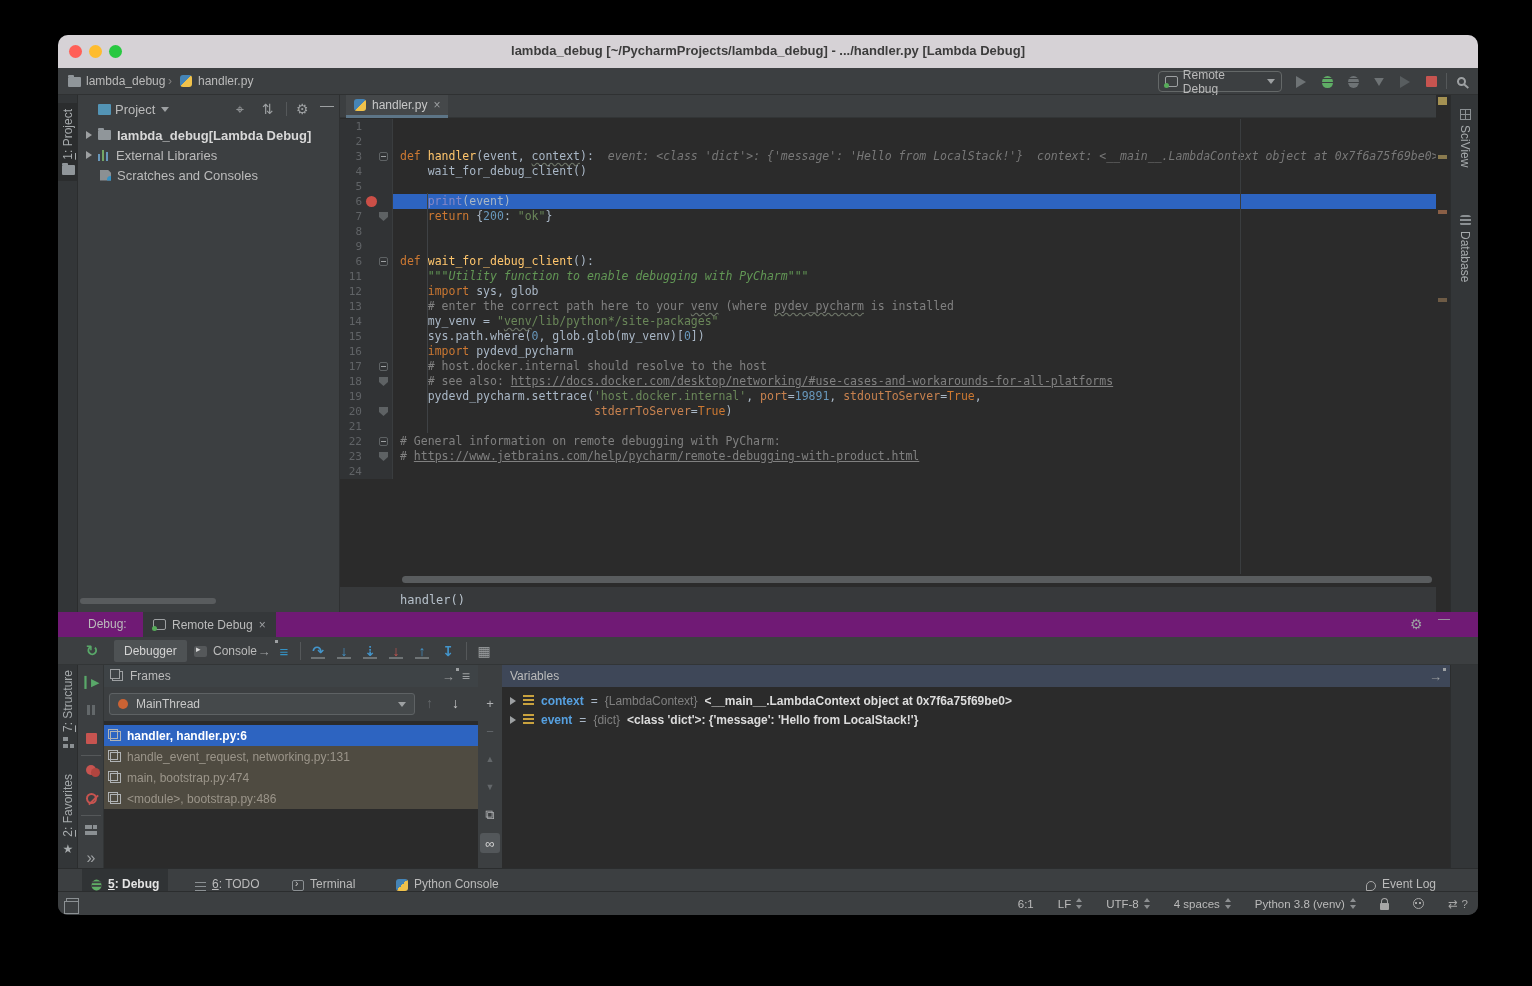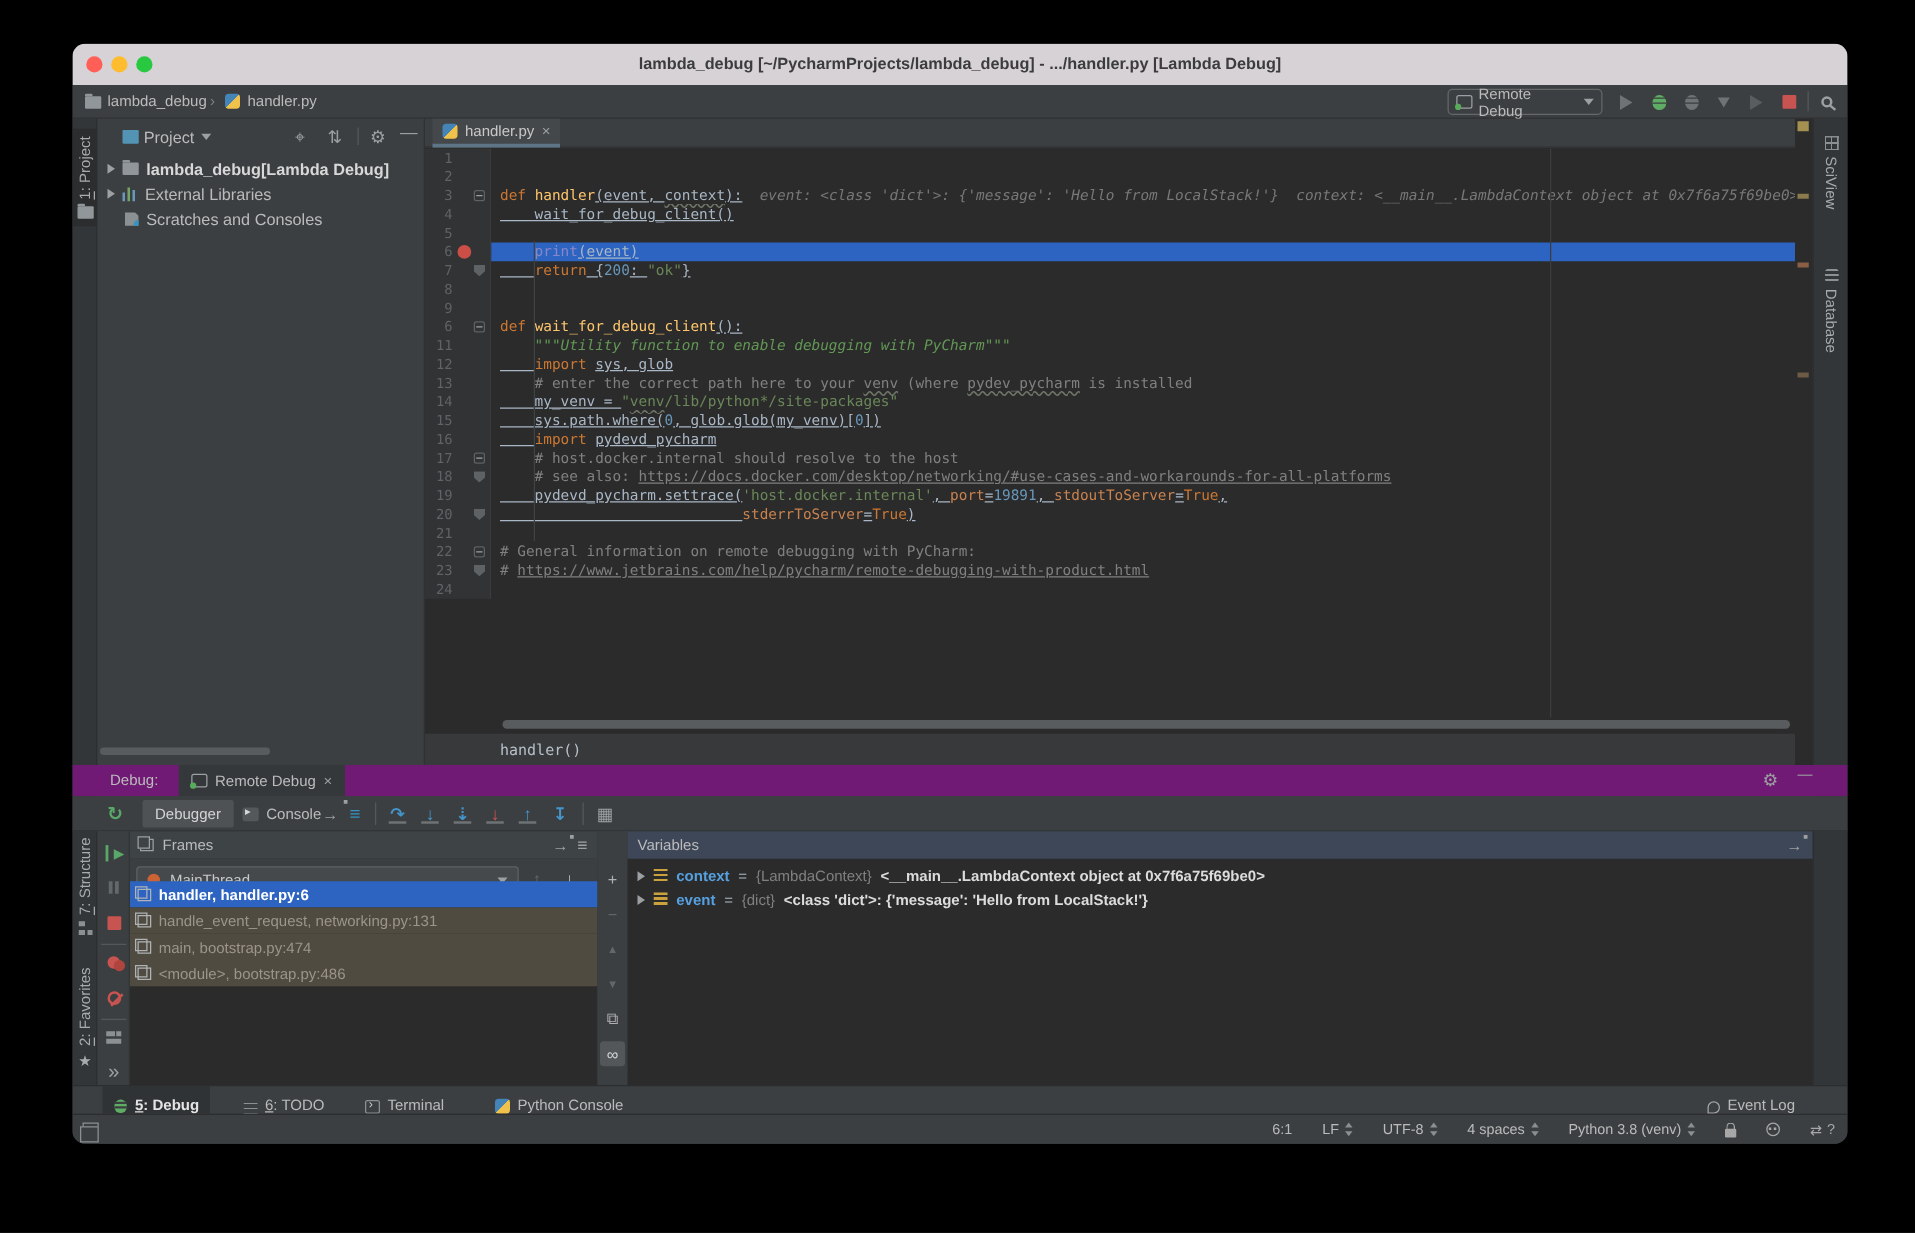--- a/index.html
+++ b/index.html
@@ -100,21 +100,21 @@
   .gut { flex:0 0 53px; position:relative; }
   .ln { position:absolute; left:0; width:22px; text-align:right; color:#606366; font-size:11px; }
   .bp { position:absolute; left:26px; top:2px; width:11px; height:11px; border-radius:50%; background:#cb4f47; }
   .fold { position:absolute; left:39px; top:3px; width:9px; height:9px; }
   .fopen { border:1px solid #5e6264; border-radius:2px; }
   .fopen::after { content:""; position:absolute; left:1px; right:1px; top:3px; height:1px; background:#9da0a2; }
   .fend { background:#5e6264; clip-path:polygon(0 0,100% 0,100% 55%,50% 100%,0 55%); }
   .ct { flex:1; padding-left:7px; color:#a9b7c6; }
   .cl.exec .ct { background:#2d64c1; }
   .kw{color:#cc7832;} .fn{color:#ffc66d;} .str{color:#6a8759;} .doc{color:#629755;font-style:italic;}
-  .num{color:#6897bb;} .com{color:#808080;} .bi{color:#8888c6;} .pl{color:#a9b7c6;text-decoration:underline;}
+  .num{color:#6897bb;} .com{color:#808080;} .bi{color:#8888c6;} .pl{color:#a9b7c6;}
   .na{color:#c8824f;} .hint{color:#787878;font-style:italic;}
   .lnk{text-decoration:underline;}
   .sq{text-decoration:underline; text-decoration-style:wavy; text-decoration-color:#6e7668; text-underline-offset:2px;}
   #indent-guide { left:369px; top:158px; width:1px; height:240px; background:#3f4245; }
   #margin-guide { left:1182px; top:84px; width:1px; height:455px; background:#3a3d3f; }
   #hscroll { left:344px; top:541px; width:1030px; height:7px; background:#595c5e; border-radius:4px; }
   #editor-breadcrumb { left:282px; top:552px; width:1096px; height:25px; background:#37393b;
     color:#b6c0ca; font-family:"DejaVu Sans Mono","Liberation Mono",monospace; font-size:12px;
     display:flex; align-items:center; padding-left:60px; }
 
@@ -163,21 +163,21 @@
     color:#bbb; font-size:12px; display:flex; align-items:center; padding:0 8px; gap:7px; }
   .frames-ico { width:11px; height:10px; border:1px solid #9da0a2; position:relative; }
   .frames-ico::before { content:""; position:absolute; left:-3px; top:-3px; width:8px; height:8px;
     border:1px solid #9da0a2; background:#3e4346; }
   #thread-row { position:absolute; top:22px; left:0; width:100%; height:34px; background:#3c3f41; }
   #thread-combo { position:absolute; left:5px; top:6px; width:306px; height:22px; background:#45494b;
     border:1px solid #5e6264; border-radius:3px; display:flex; align-items:center; gap:8px;
     padding:0 8px; color:#c8c8c8; font-size:12px; }
   .thread-dot { width:10px; height:10px; border-radius:50%; background:#cb6334; }
   .arrow-btn { position:absolute; top:8px; font-size:14px; }
-  #frame-list { position:absolute; top:40px; left:0; width:100%; }
+  #frame-list { position:absolute; top:60px; left:0; width:100%; }
   .frame-row { height:21px; display:flex; align-items:center; gap:6px; padding-left:6px;
     font-size:12px; color:#9b958a; white-space:nowrap; }
   .frame-row.selected { background:#2d64c1; color:#fff; }
   .frame-row.library { background:#4f4b41; }
   .frame-ico { flex:0 0 11px; width:11px; height:10px; border:1px solid #b0b3b5; position:relative; }
   .frame-ico::before { content:""; position:absolute; left:-3px; top:-3px; width:8px; height:8px;
     border:1px solid #b0b3b5; }
 
   #watch-strip { left:420px; top:630px; width:24px; height:203px; background:#3c3f41; }
   .ws { position:absolute; left:2px; width:20px; height:20px; display:flex; align-items:center;

